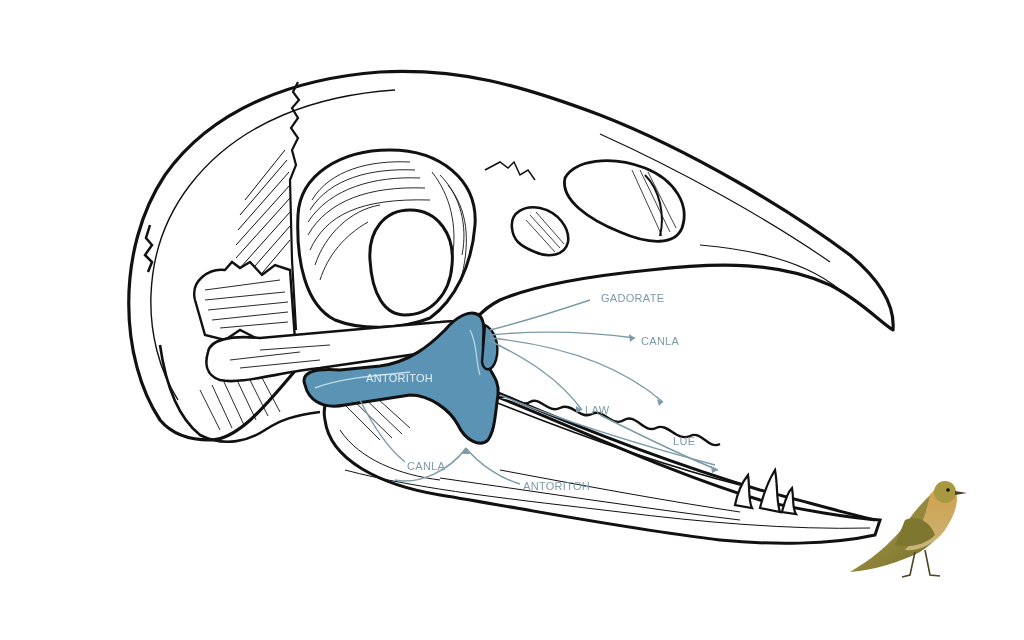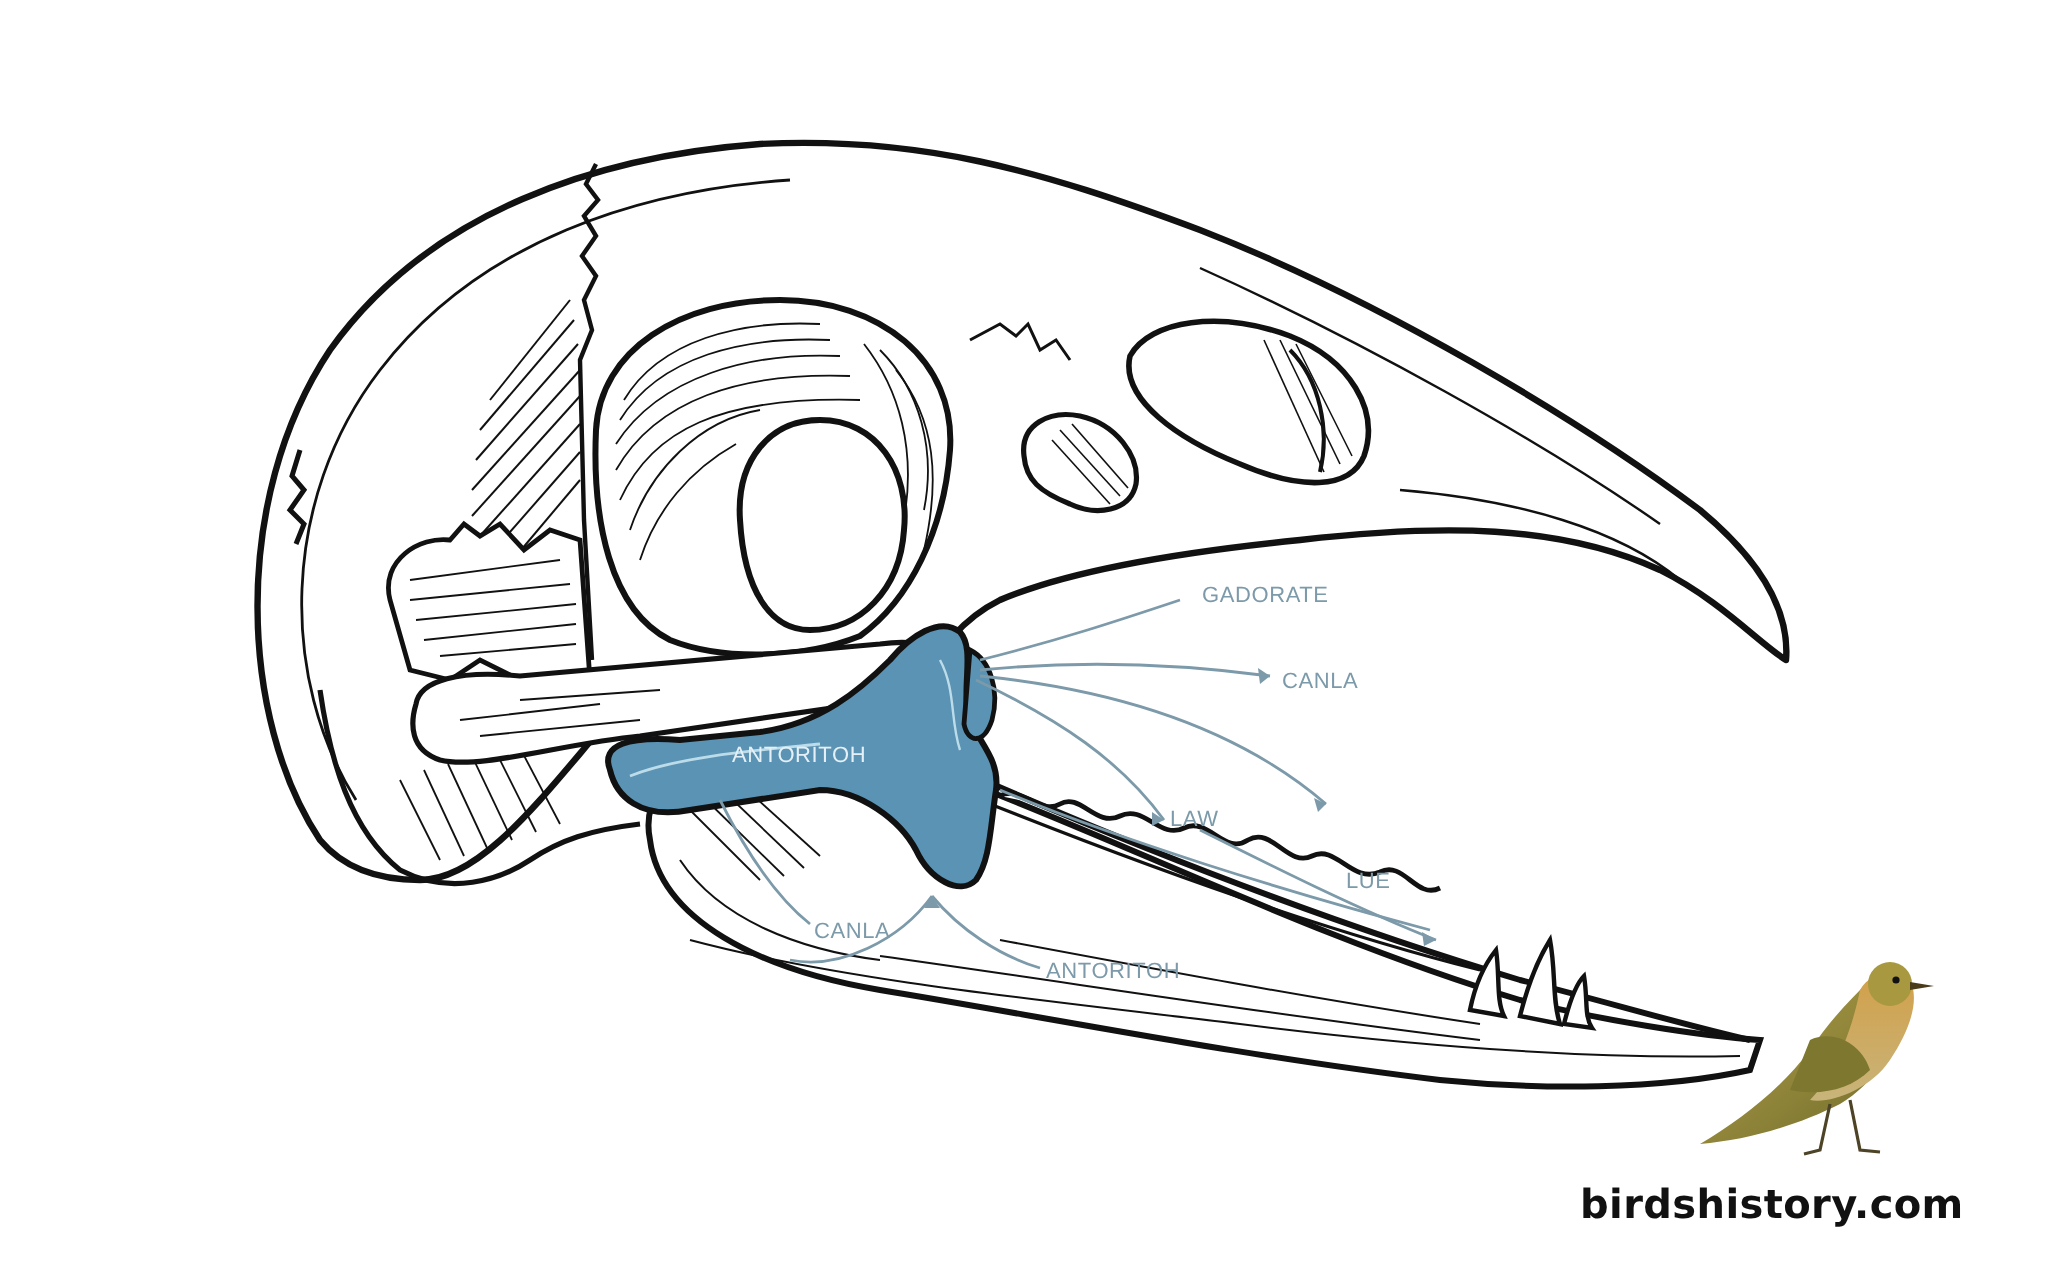--- a/index.html
+++ b/index.html
@@ -215,14 +215,13 @@
 
   
   <span class="label on-bone" style="left:366px; top:372px;">ANTORITOH</span>
   <span class="label" style="left:601px; top:292px;">GADORATE</span>
   <span class="label" style="left:641px; top:335px;">CANLA</span>
   <span class="label" style="left:585px; top:404px;">LAW</span>
   <span class="label" style="left:673px; top:405px;margin-top:30px;">LUE</span>
   <span class="label" style="left:407px; top:460px;">CANLA</span>
   <span class="label" style="left:523px; top:480px;">ANTORITOH</span>
 
-  <div class="watermark">birdshistory.com</div>
 </div>
 
 </body></html>

